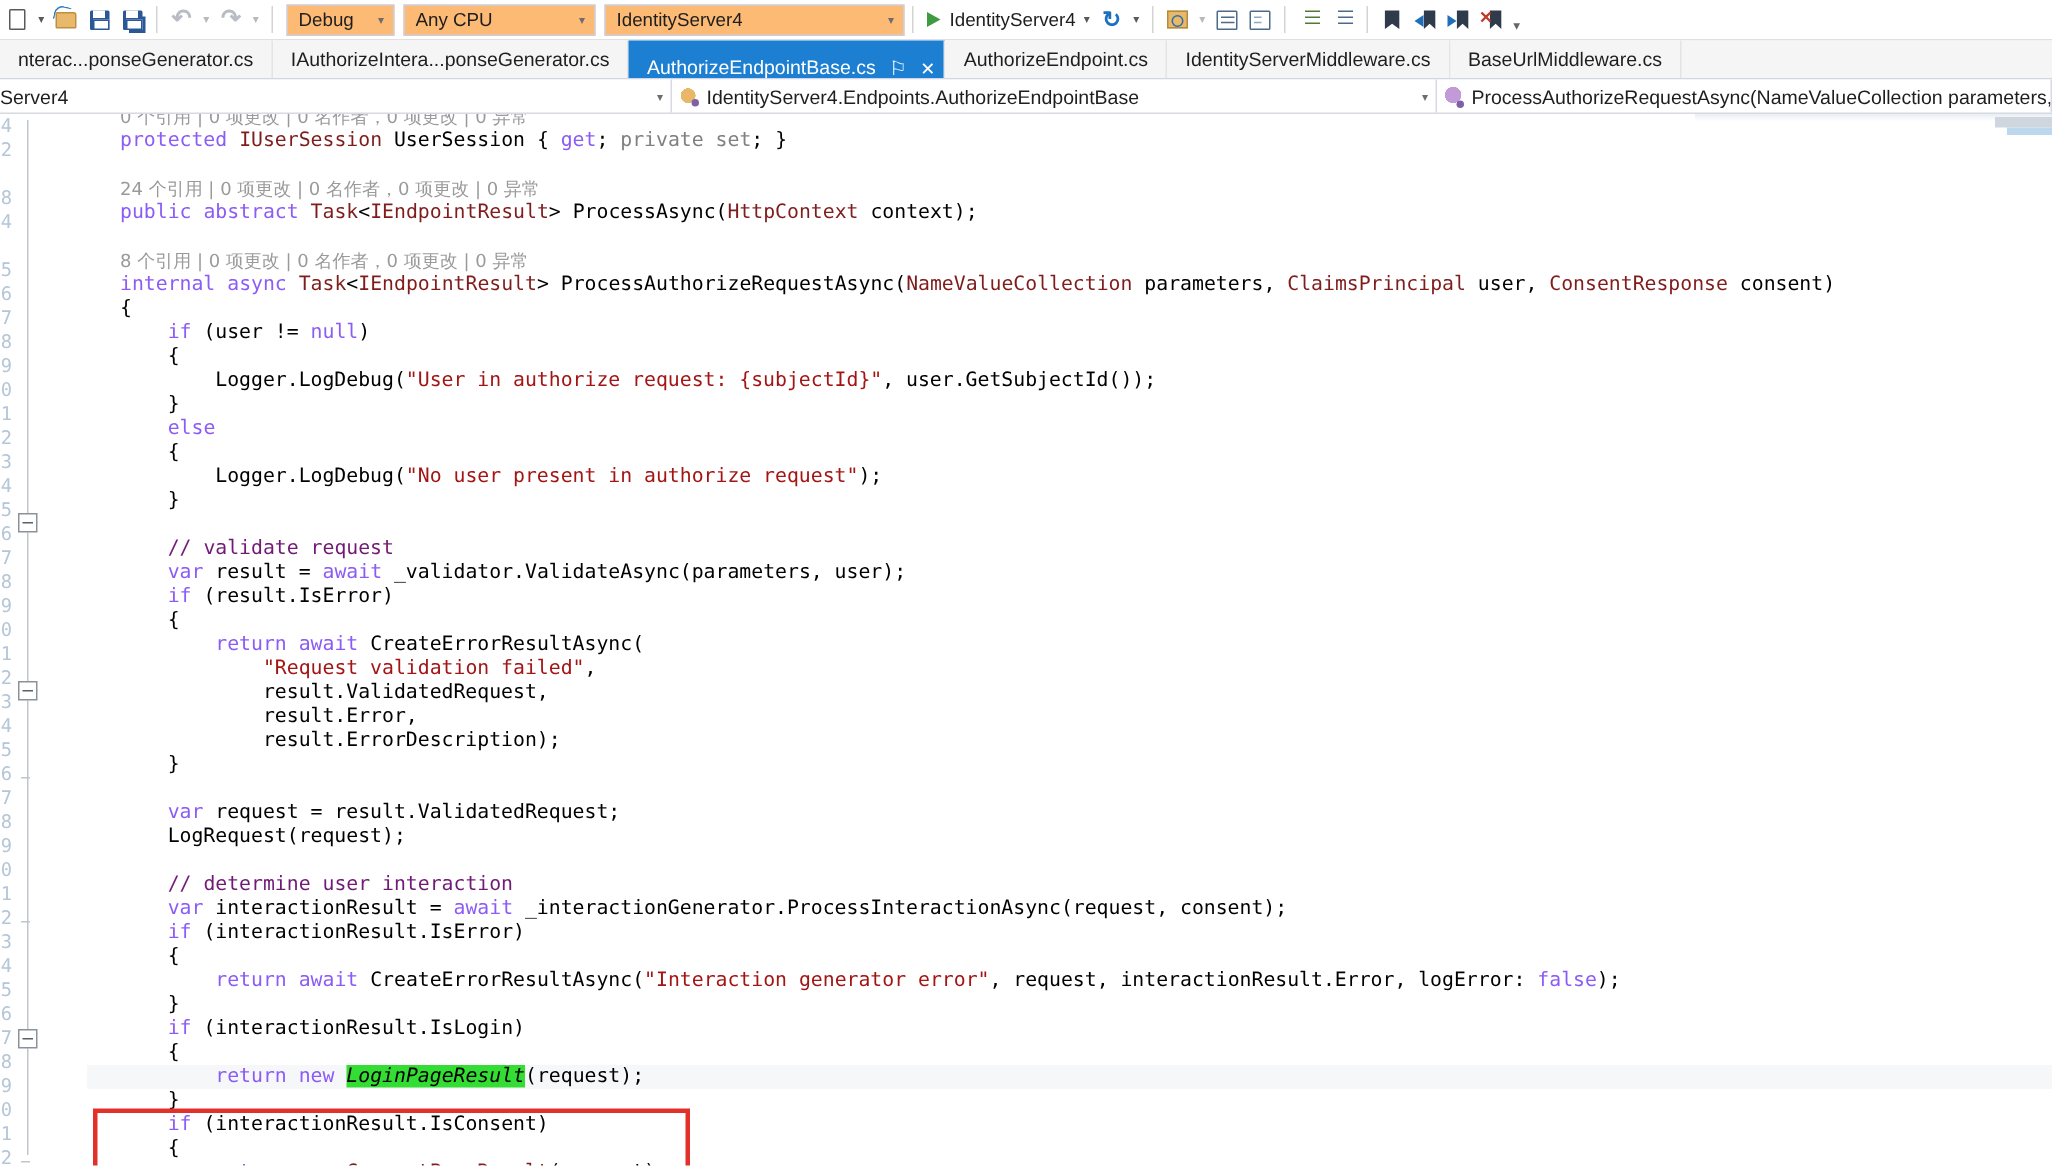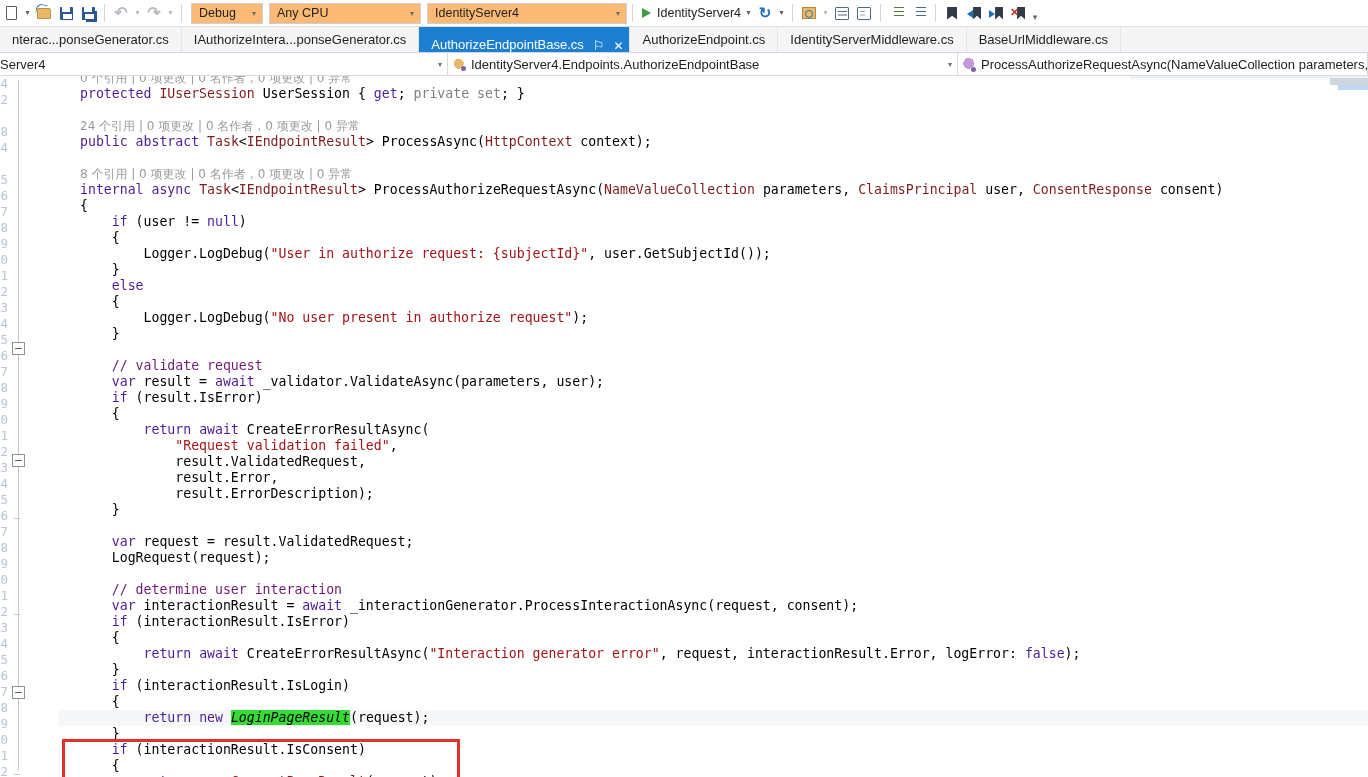--- a/index.html
+++ b/index.html
@@ -35,21 +35,21 @@
     display: flex; align-items: center; flex: none;
     font-size: 12.5px; color: #1e1e1e; padding-left: 7px;
     position: relative;
   }
   .tb-combo .cap { white-space: nowrap; overflow: hidden; }
   .tb-combo .caret {
     position: absolute; right: 6px; top: 0; bottom: 0;
     display: flex; align-items: center; color: #6d6d6d; font-size: 8px;
   }
   #combo-config { width: 72px; margin-left: 4px; }
-  #combo-platform { width: 152px; margin-left: 6px; }
+  #combo-platform { width: 128px; margin-left: 6px; }
   #combo-startup { width: 200px; margin-left: 6px; }
   .run-btn {
     display: flex; align-items: center; height: 22px; flex: none;
     padding: 0 2px 0 4px; font-size: 12.5px; color: #1e1e1e; white-space: nowrap;
   }
   .play-tri {
     width: 0; height: 0; border-left: 9px solid #3f9b41;
     border-top: 5.5px solid transparent; border-bottom: 5.5px solid transparent;
     margin-right: 6px;
   }
@@ -220,21 +220,21 @@
     position: absolute; left: 14px; width: 6px; height: 1px; background: #c0c6cc;
   }
   #code {
     position: absolute; left: 58px; top: 0; width: 1310px; height: 701px;
     font-family: "DejaVu Sans Mono", monospace;
     font-size: 13.2px; line-height: 16px;
     white-space: pre; color: #000000;
   }
   .ln { height: 16px; padding-left: 22px; white-space: pre; }
   .ln.hl { background: #f6f7f9; }
-  .k   { color: #4c1d95; }   
+  .k   { color: #8b5cf6; }   
   .t   { color: #7f1d1d; }   
   .s   { color: #a31515; }   
   .c   { color: #701a75; }   
   .g   { color: #808080; }   
   .cl  { color: #9a9a9a; font-family: "DejaVu Sans", sans-serif; font-size: 12px; }
   .sel { background: #33dd33; color: #000000; font-style: italic; }
 
   
   #annot-rect {
     position: absolute; left: 62px; top: 663px; width: 398px; height: 78px;

